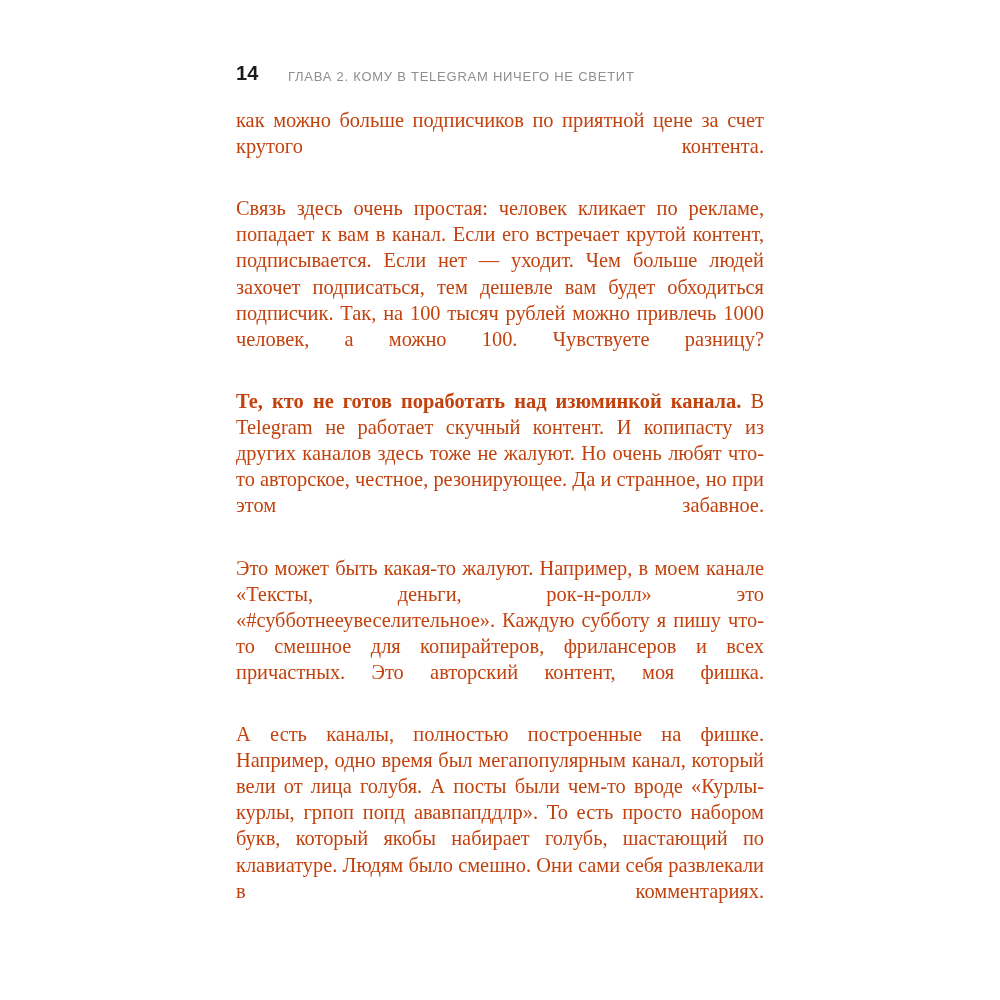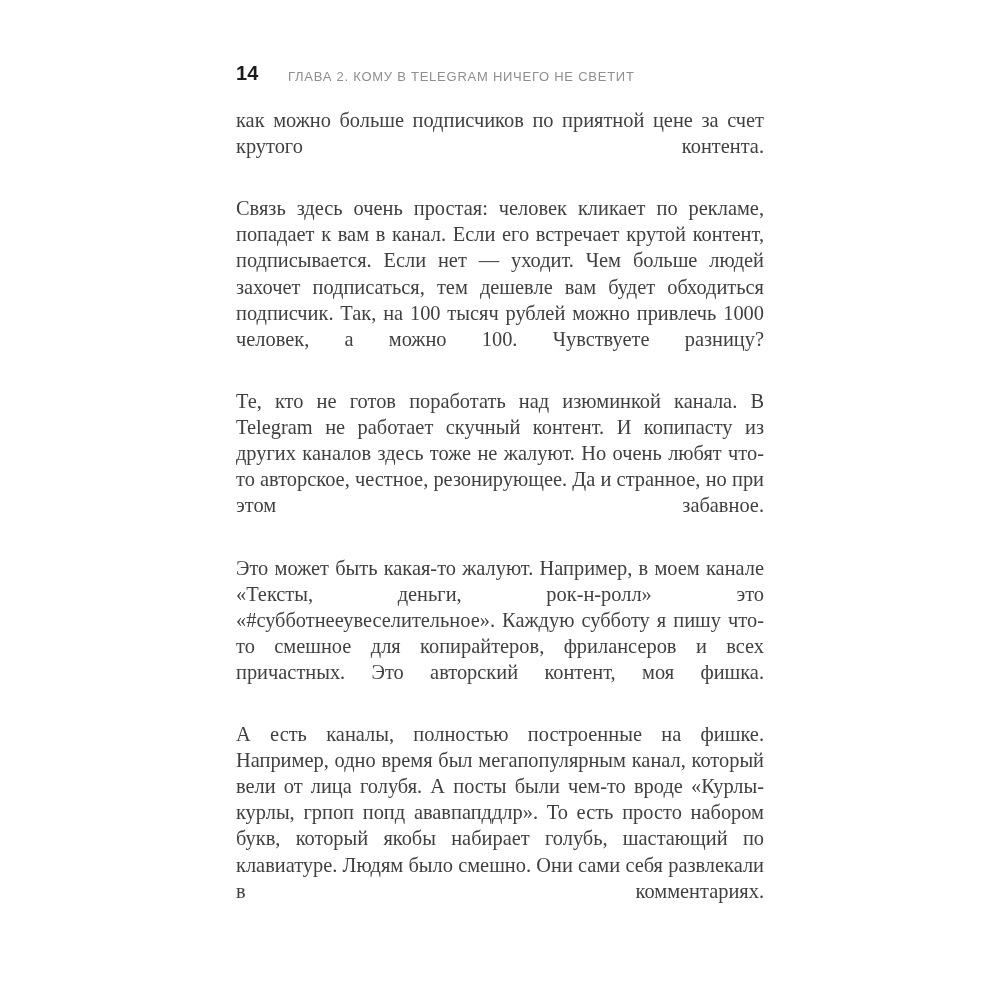--- a/index.html
+++ b/index.html
@@ -52,33 +52,33 @@
   }
 
   
   .body-copy {
     margin-top: 24px;
   }
   .body-copy p {
     font-family: "Liberation Serif", "DejaVu Serif", serif;
     font-size: 20.4px;
     line-height: 26.1px;
-    color: #404040;
+    color: #c2410c;
     text-align: justify;
     text-justify: inter-word;
     margin: 0 0 10px 0;
     hyphens: manual;
     -webkit-hyphens: manual;
   }
   .body-copy p:last-child {
     margin-bottom: 0;
   }
   .body-copy p.lead b,
   .body-copy p b {
-    font-weight: 400;
+    font-weight: 700;
   }
   
   .body-copy p::after {
     content: "";
     display: inline-block;
     width: 100%;
   }
 </style>
 </head>
 <body>

